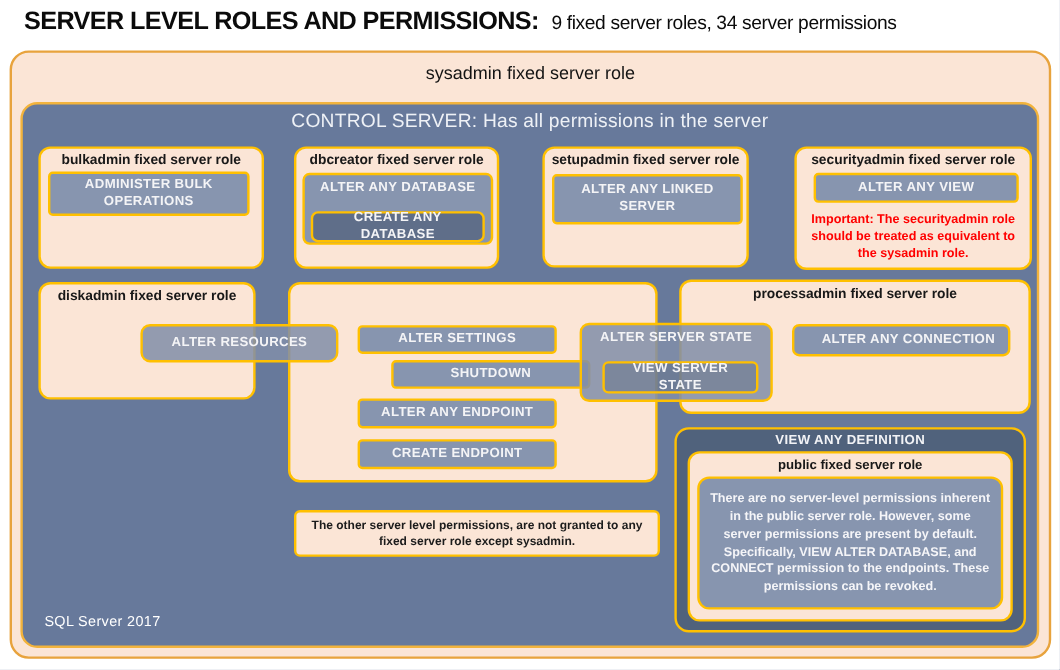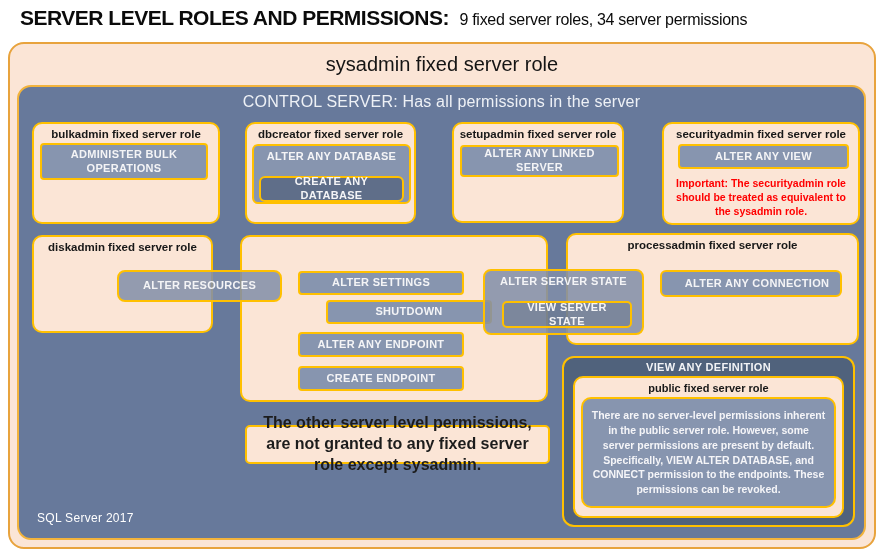--- a/index.html
+++ b/index.html
@@ -10,21 +10,21 @@
   .abs{position:absolute;}
   
   .page-title{left:20px;top:6px;width:840px;white-space:nowrap;}
   .page-title .main{font-size:21px;font-weight:bold;color:#0b0b0b;letter-spacing:-0.5px;}
   .page-title .sub{font-size:16px;font-weight:400;color:#0b0b0b;letter-spacing:-0.3px;margin-left:6px;}
   
   .sysadmin-box{
     left:8px;top:42px;width:868px;height:507px;box-sizing:border-box;
     background:#FBE5D6;border:2px solid #E8A33D;border-radius:16px;
   }
-  .sysadmin-label{top:9px;left:0;width:100%;text-align:center;font-size:20px;color:#141414;}
+  .sysadmin-label{top:9px;left:0;width:100%;text-align:center;font-size:15px;color:#141414;}
   
   .control-box{
     left:7px;top:41px;width:849px;height:455px;box-sizing:border-box;
     background:#67799B;border:2px solid #F2B33C;border-radius:14px;
   }
   .control-label{top:6px;left:0;width:100%;text-align:center;font-size:16px;color:#EEF1F6;letter-spacing:0.2px;}
   
   .role-box{
     box-sizing:border-box;background:#FBE5D6;border:2px solid #FFC000;border-radius:10px;
   }
@@ -42,21 +42,21 @@
   .perm-nested{background:#5F6E89;border-radius:6px;}
   .perm-translucent{background:rgba(129,142,169,0.86);border-radius:8px;}
   .perm-nested-translucent{background:rgba(74,90,114,0.30);border-radius:5px;}
   
   .warning-text{
     text-align:center;font-size:10.5px;font-weight:bold;color:#FF0000;line-height:1.35;
   }
   .note-box{
     box-sizing:border-box;background:#FBE5D6;border:2px solid #FFC000;border-radius:5px;
     display:flex;align-items:center;justify-content:center;text-align:center;
-    font-size:16px;font-weight:bold;color:#1c1c1c;line-height:1.3;padding:2px 8px;
+    font-size:10px;font-weight:bold;color:#1c1c1c;line-height:1.3;padding:2px 8px;
   }
   
   .definition-panel{
     box-sizing:border-box;background:#50627C;border:2px solid #FFC000;border-radius:12px;
   }
   .definition-banner{top:3px;left:0;width:100%;text-align:center;font-size:11px;font-weight:bold;color:#F2F3F6;letter-spacing:0.3px;}
   .public-box{box-sizing:border-box;background:#FBE5D6;border:2px solid #FFC000;border-radius:10px;}
   .public-desc{
     box-sizing:border-box;background:#8795AF;border:2px solid #FFC000;border-radius:10px;
     display:flex;align-items:center;justify-content:center;text-align:center;
@@ -88,21 +88,21 @@
       <div class="abs role-box" style="left:226px;top:35px;width:171px;height:102px;">
         <div class="abs role-title">dbcreator fixed server role</div>
         <div class="abs perm perm-container" style="left:5px;top:20px;width:159px;height:60px;border-radius:6px;">
           <div class="perm-label">ALTER ANY DATABASE</div>
           <div class="abs perm perm-nested" style="left:5px;top:30px;width:145px;height:26px;">CREATE ANY DATABASE</div>
         </div>
       </div>
 
       <div class="abs role-box" style="left:433px;top:35px;width:172px;height:101px;">
         <div class="abs role-title">setupadmin fixed server role</div>
-        <div class="abs perm" style="left:6px;top:21px;width:159px;height:32px;">ALTER ANY LINKED SERVER</div>
+        <div class="abs perm" style="left:6px;top:21px;width:159px;height:42px;">ALTER ANY LINKED SERVER</div>
       </div>
 
       <div class="abs role-box" style="left:643px;top:35px;width:198px;height:103px;">
         <div class="abs role-title">securityadmin fixed server role</div>
         <div class="abs perm" style="left:14px;top:20px;width:171px;height:25px;">ALTER ANY VIEW</div>
         <div class="abs warning-text" style="left:6px;top:52px;width:182px;">Important: The securityadmin role should be treated as equivalent to the sysadmin role.</div>
       </div>
 
       <div class="abs role-box" style="left:13px;top:148px;width:181px;height:98px;">
         <div class="abs role-title">diskadmin fixed server role</div>

